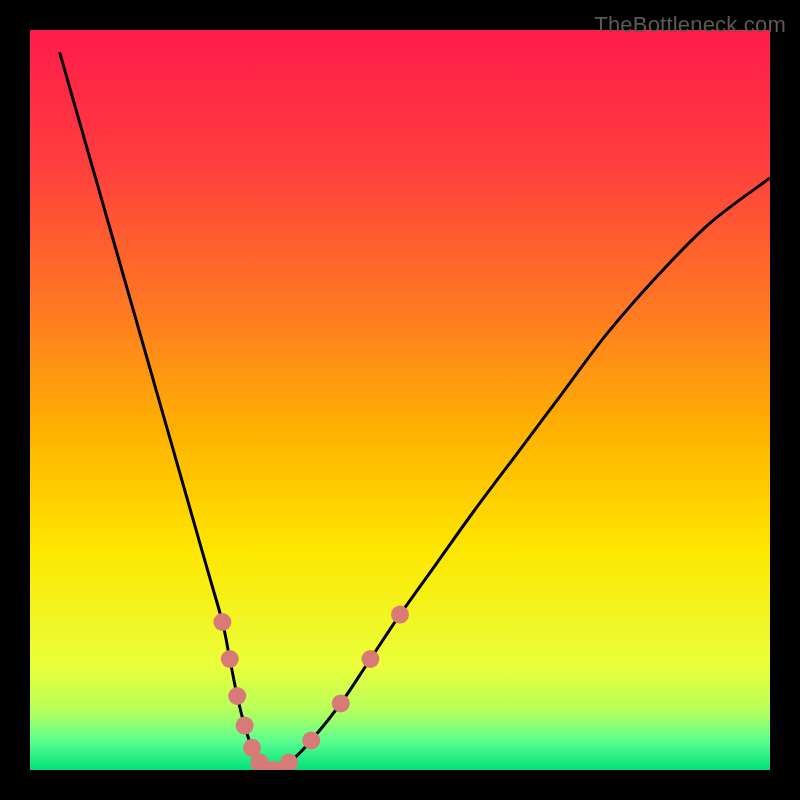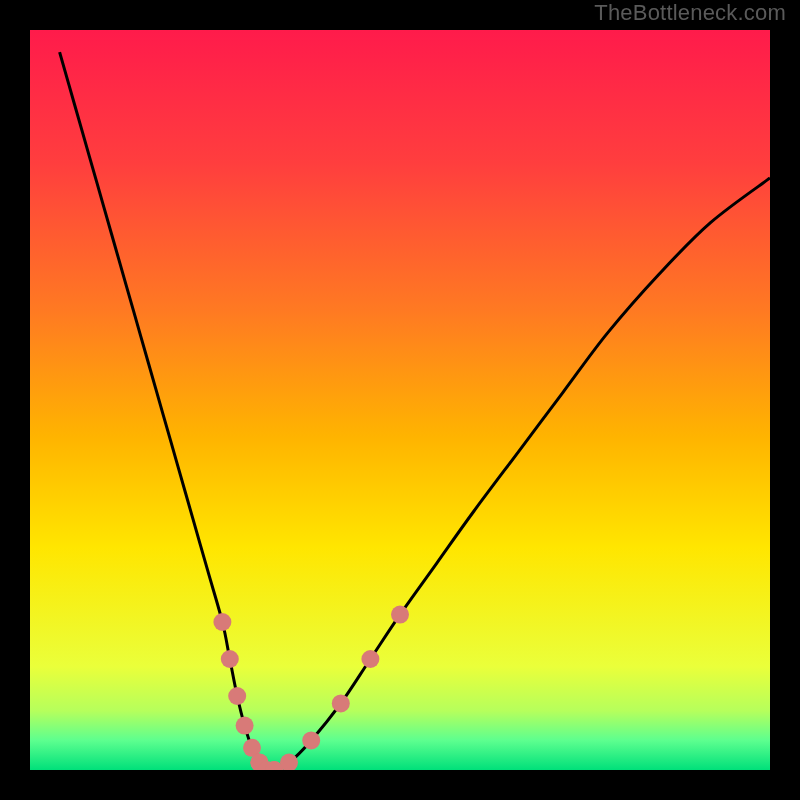--- a/index.html
+++ b/index.html
@@ -20,21 +20,21 @@
   .plot {
     position: absolute;
     box-sizing: border-box;
   }
   .gradient {
     position: absolute;
     left: 0; top: 0; right: 0; bottom: 0;
   }
   .watermark {
     position: absolute;
-    top: 0;
+    top: 12px;
     right: 14px;
     font-size: 22px;
     letter-spacing: 0.2px;
     font-weight: 400;
     font-family: Arial, Helvetica, sans-serif;
   }
   svg.curve {
     position: absolute;
     left: 0; top: 0;
   }

